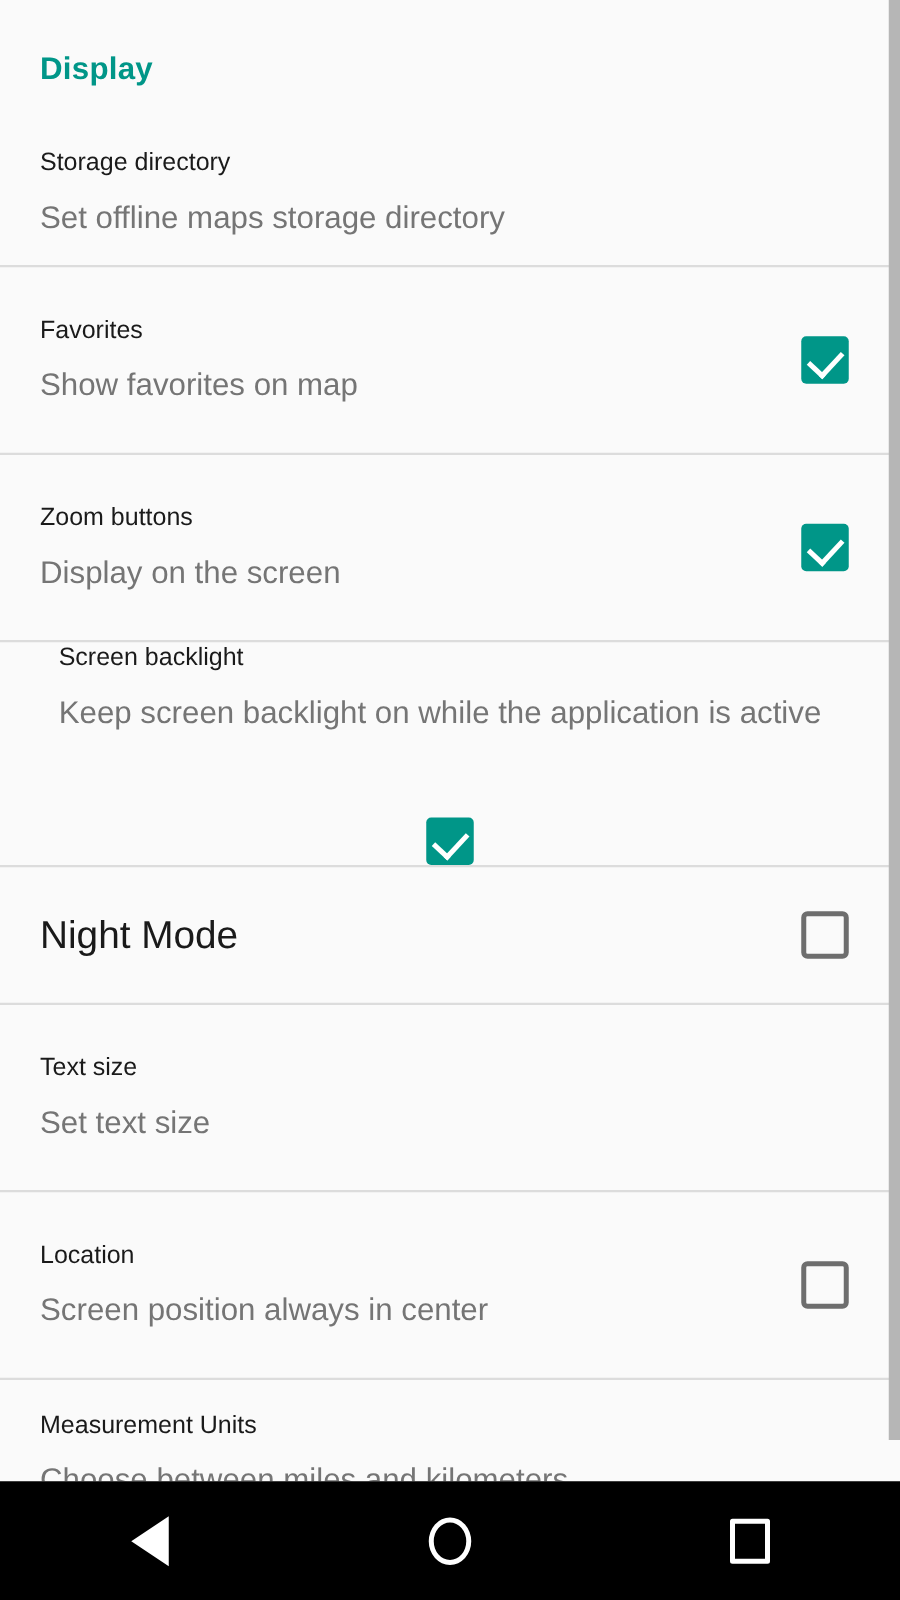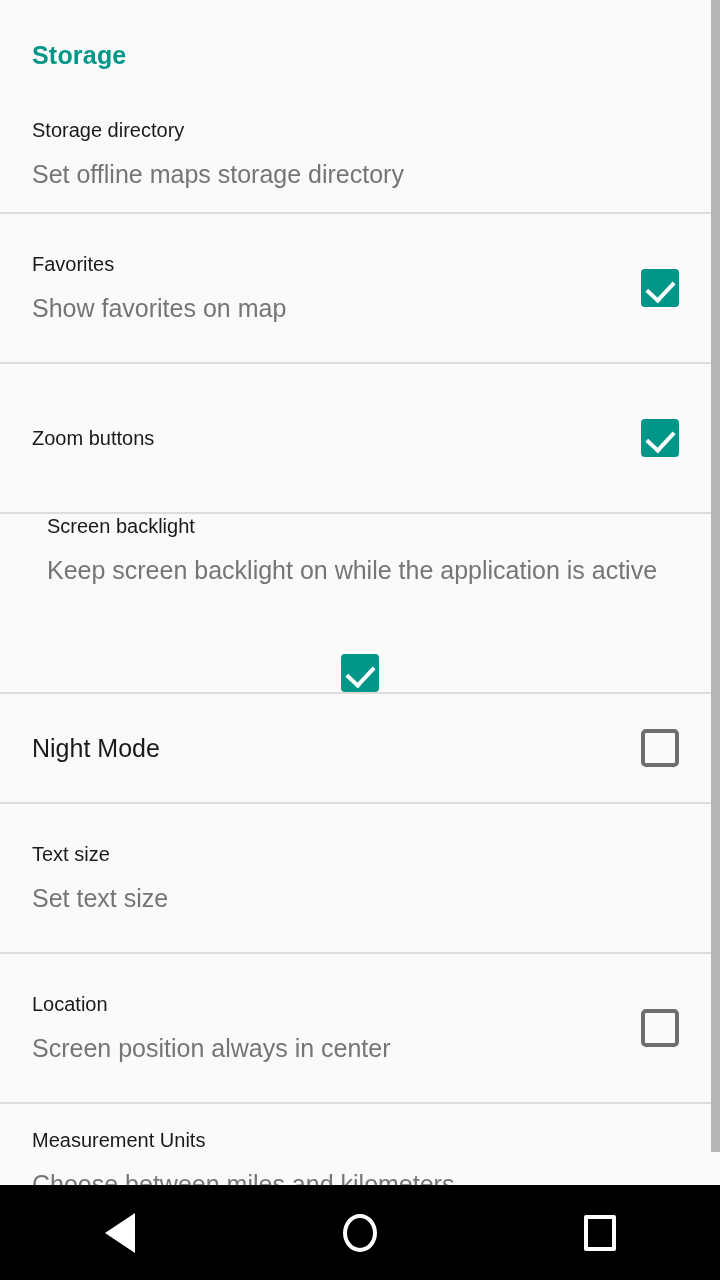--- a/index.html
+++ b/index.html
@@ -109,21 +109,21 @@
   
   .row.storage     { min-height:120px; padding-top:4px; }
   .row.favorites   { min-height:148px; }
   .row.zoombtn     { min-height:148px; }
   .row.backlight   { min-height:178px;flex-direction:column; }
   .row.nightmode   { min-height:108px; }
   .row.textsize    { min-height:148px; }
   .row.location    { min-height:148px; }
   .row.units       { min-height:120px; }
 
-  .row.nightmode .row-title { font-size:25px; }
+  .row.nightmode .row-title { font-size:31px; }
 
   
   #scrollbar-track {
     position:absolute;
     right:0; top:0;
     width:9px; height:1185px;
     background:transparent;
   }
   #scrollbar-thumb {
     position:absolute;
@@ -167,21 +167,21 @@
   }
 </style>
 </head>
 <body>
 
 <div id="screen">
 
   <div id="list">
 
     <div class="section-header">
-      <span class="title">Storage</span>
+      <span class="title">Display</span>
     </div>
 
     <div class="row storage">
       <div class="texts">
         <div class="row-title">Storage directory</div>
         <div class="row-sub">Set offline maps storage directory</div>
       </div>
     </div>
     <div class="divider"></div>
 
@@ -192,20 +192,21 @@
       </div>
       <div class="cb-wrap">
         <div class="checkbox checked"></div>
       </div>
     </div>
     <div class="divider"></div>
 
     <div class="row zoombtn">
       <div class="texts">
         <div class="row-title">Zoom buttons</div>
+        <div class="row-sub">Display on the screen</div>
       </div>
       <div class="cb-wrap">
         <div class="checkbox checked"></div>
       </div>
     </div>
     <div class="divider"></div>
 
     <div class="row backlight">
       <div class="texts">
         <div class="row-title">Screen backlight</div>

